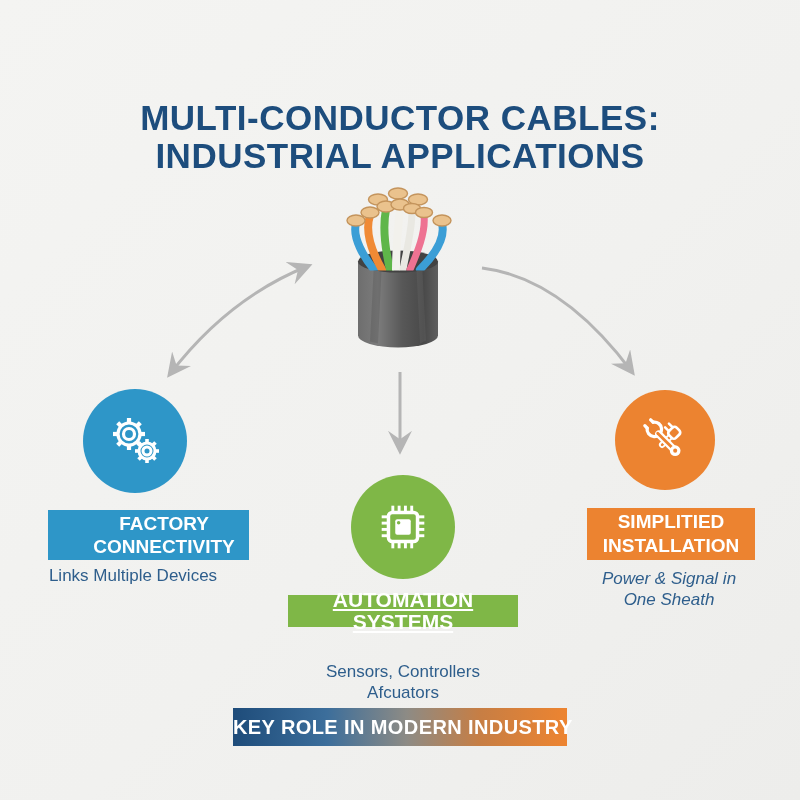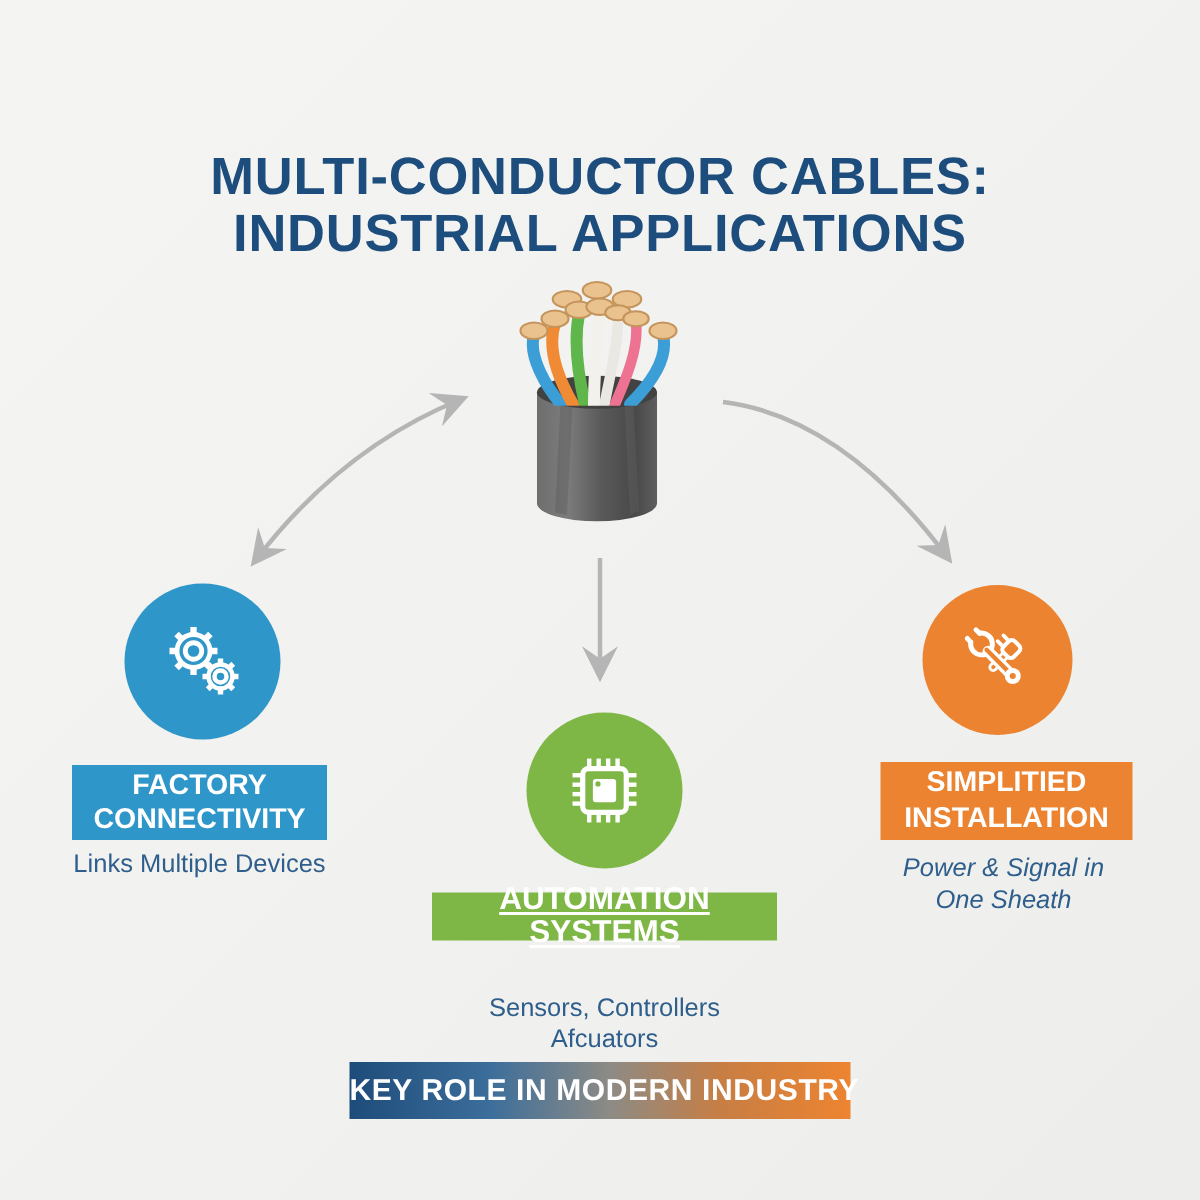--- a/index.html
+++ b/index.html
@@ -18,21 +18,21 @@
     position:absolute;border-radius:50%;
     display:flex;align-items:center;justify-content:center;
   }
   .circle.blue{left:83px;top:389px;width:104px;height:104px;background:#2e96c8;}
   .circle.green{left:351px;top:475px;width:104px;height:104px;background:#7fb747;}
   .circle.orange{left:615px;top:390px;width:100px;height:100px;background:#ec8330;}
   .label-box{
     position:absolute;display:flex;flex-direction:column;align-items:center;justify-content:center;
     color:#ffffff;font-weight:700;text-align:center;
   }
-  .label-box.blue{left:48px;top:510px;width:170px;height:50px;background:#2e96c8;font-size:19px;line-height:23px;}
+  .label-box.blue{left:48px;top:510px;width:170px;height:50px;background:#2e96c8;font-size:19px;line-height:23px;padding-left:31px;}
   .label-box.green{left:288px;top:595px;width:230px;height:32px;background:#7fb747;font-size:21px;line-height:22px;text-decoration:underline;}
   .label-box.orange{left:587px;top:508px;width:168px;height:52px;background:#ec8330;font-size:19px;line-height:24px;}
   .desc{
     position:absolute;text-align:center;color:#2e5e8c;font-size:17px;line-height:21px;
   }
   .desc.factory{left:33px;top:565px;width:200px;}
   .desc.automation{left:303px;top:661px;width:200px;}
   .desc.installation{left:569px;top:568px;width:200px;font-style:italic;}
   .banner{
     position:absolute;left:233px;top:708px;width:334px;height:38px;

